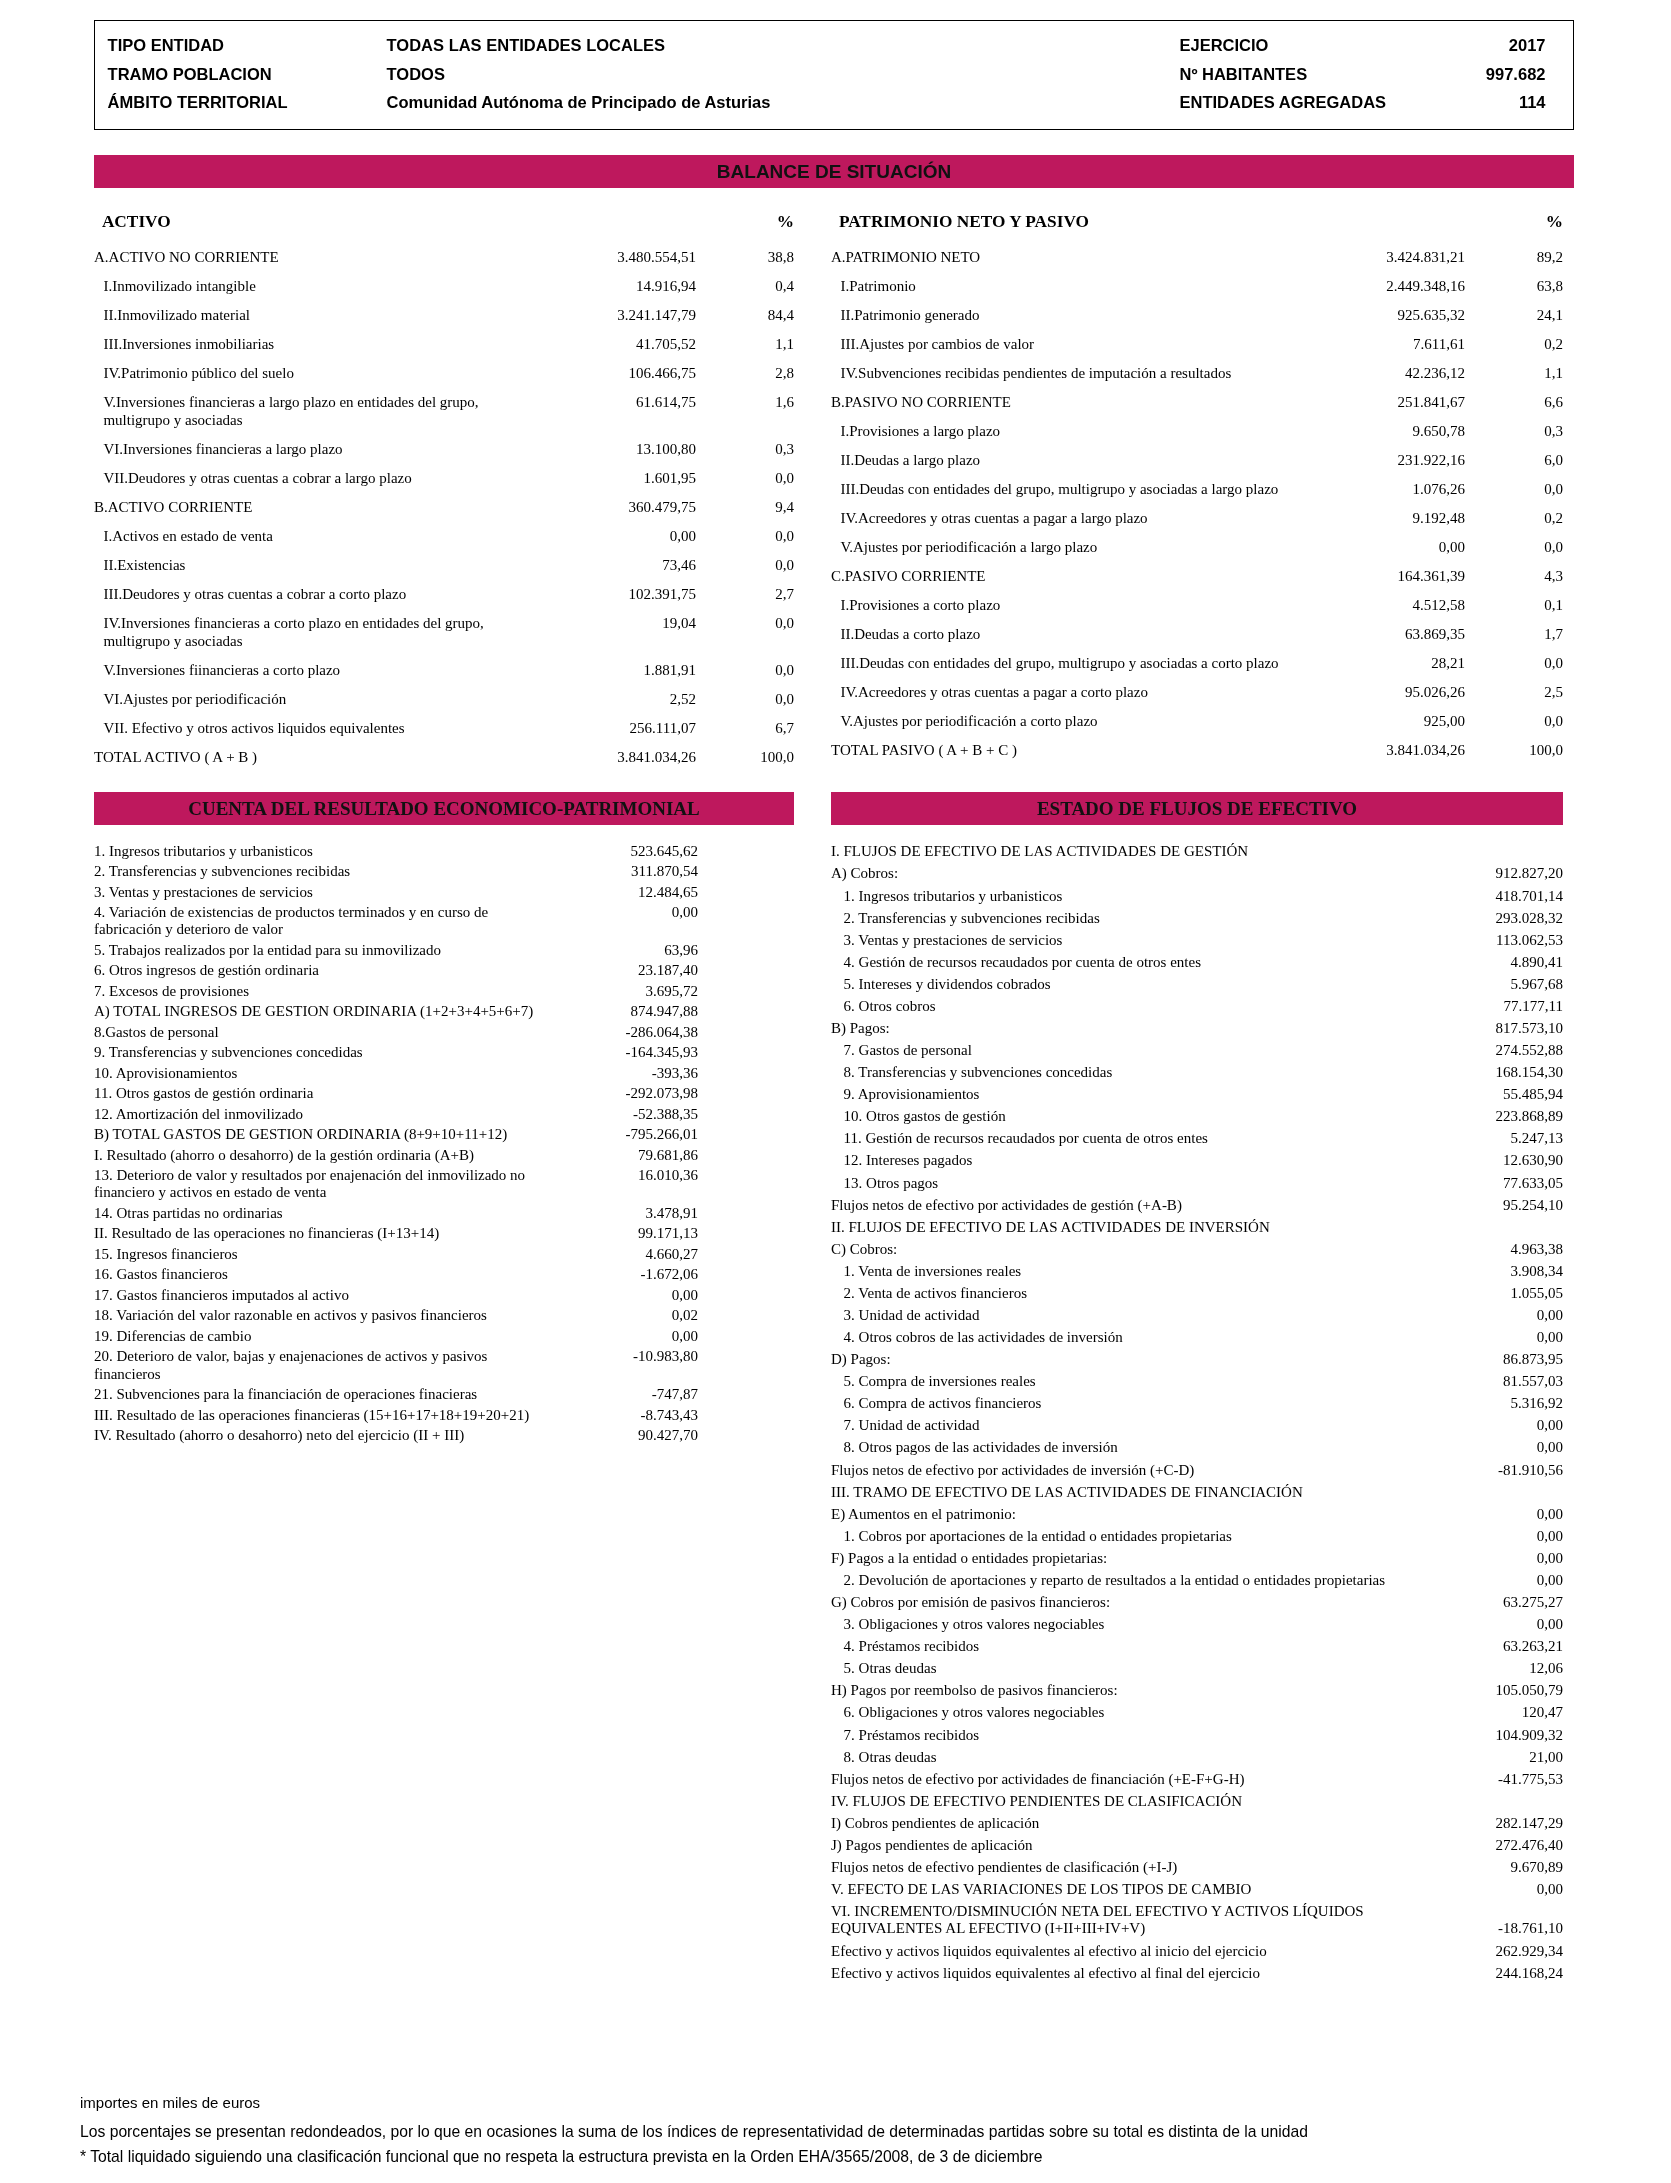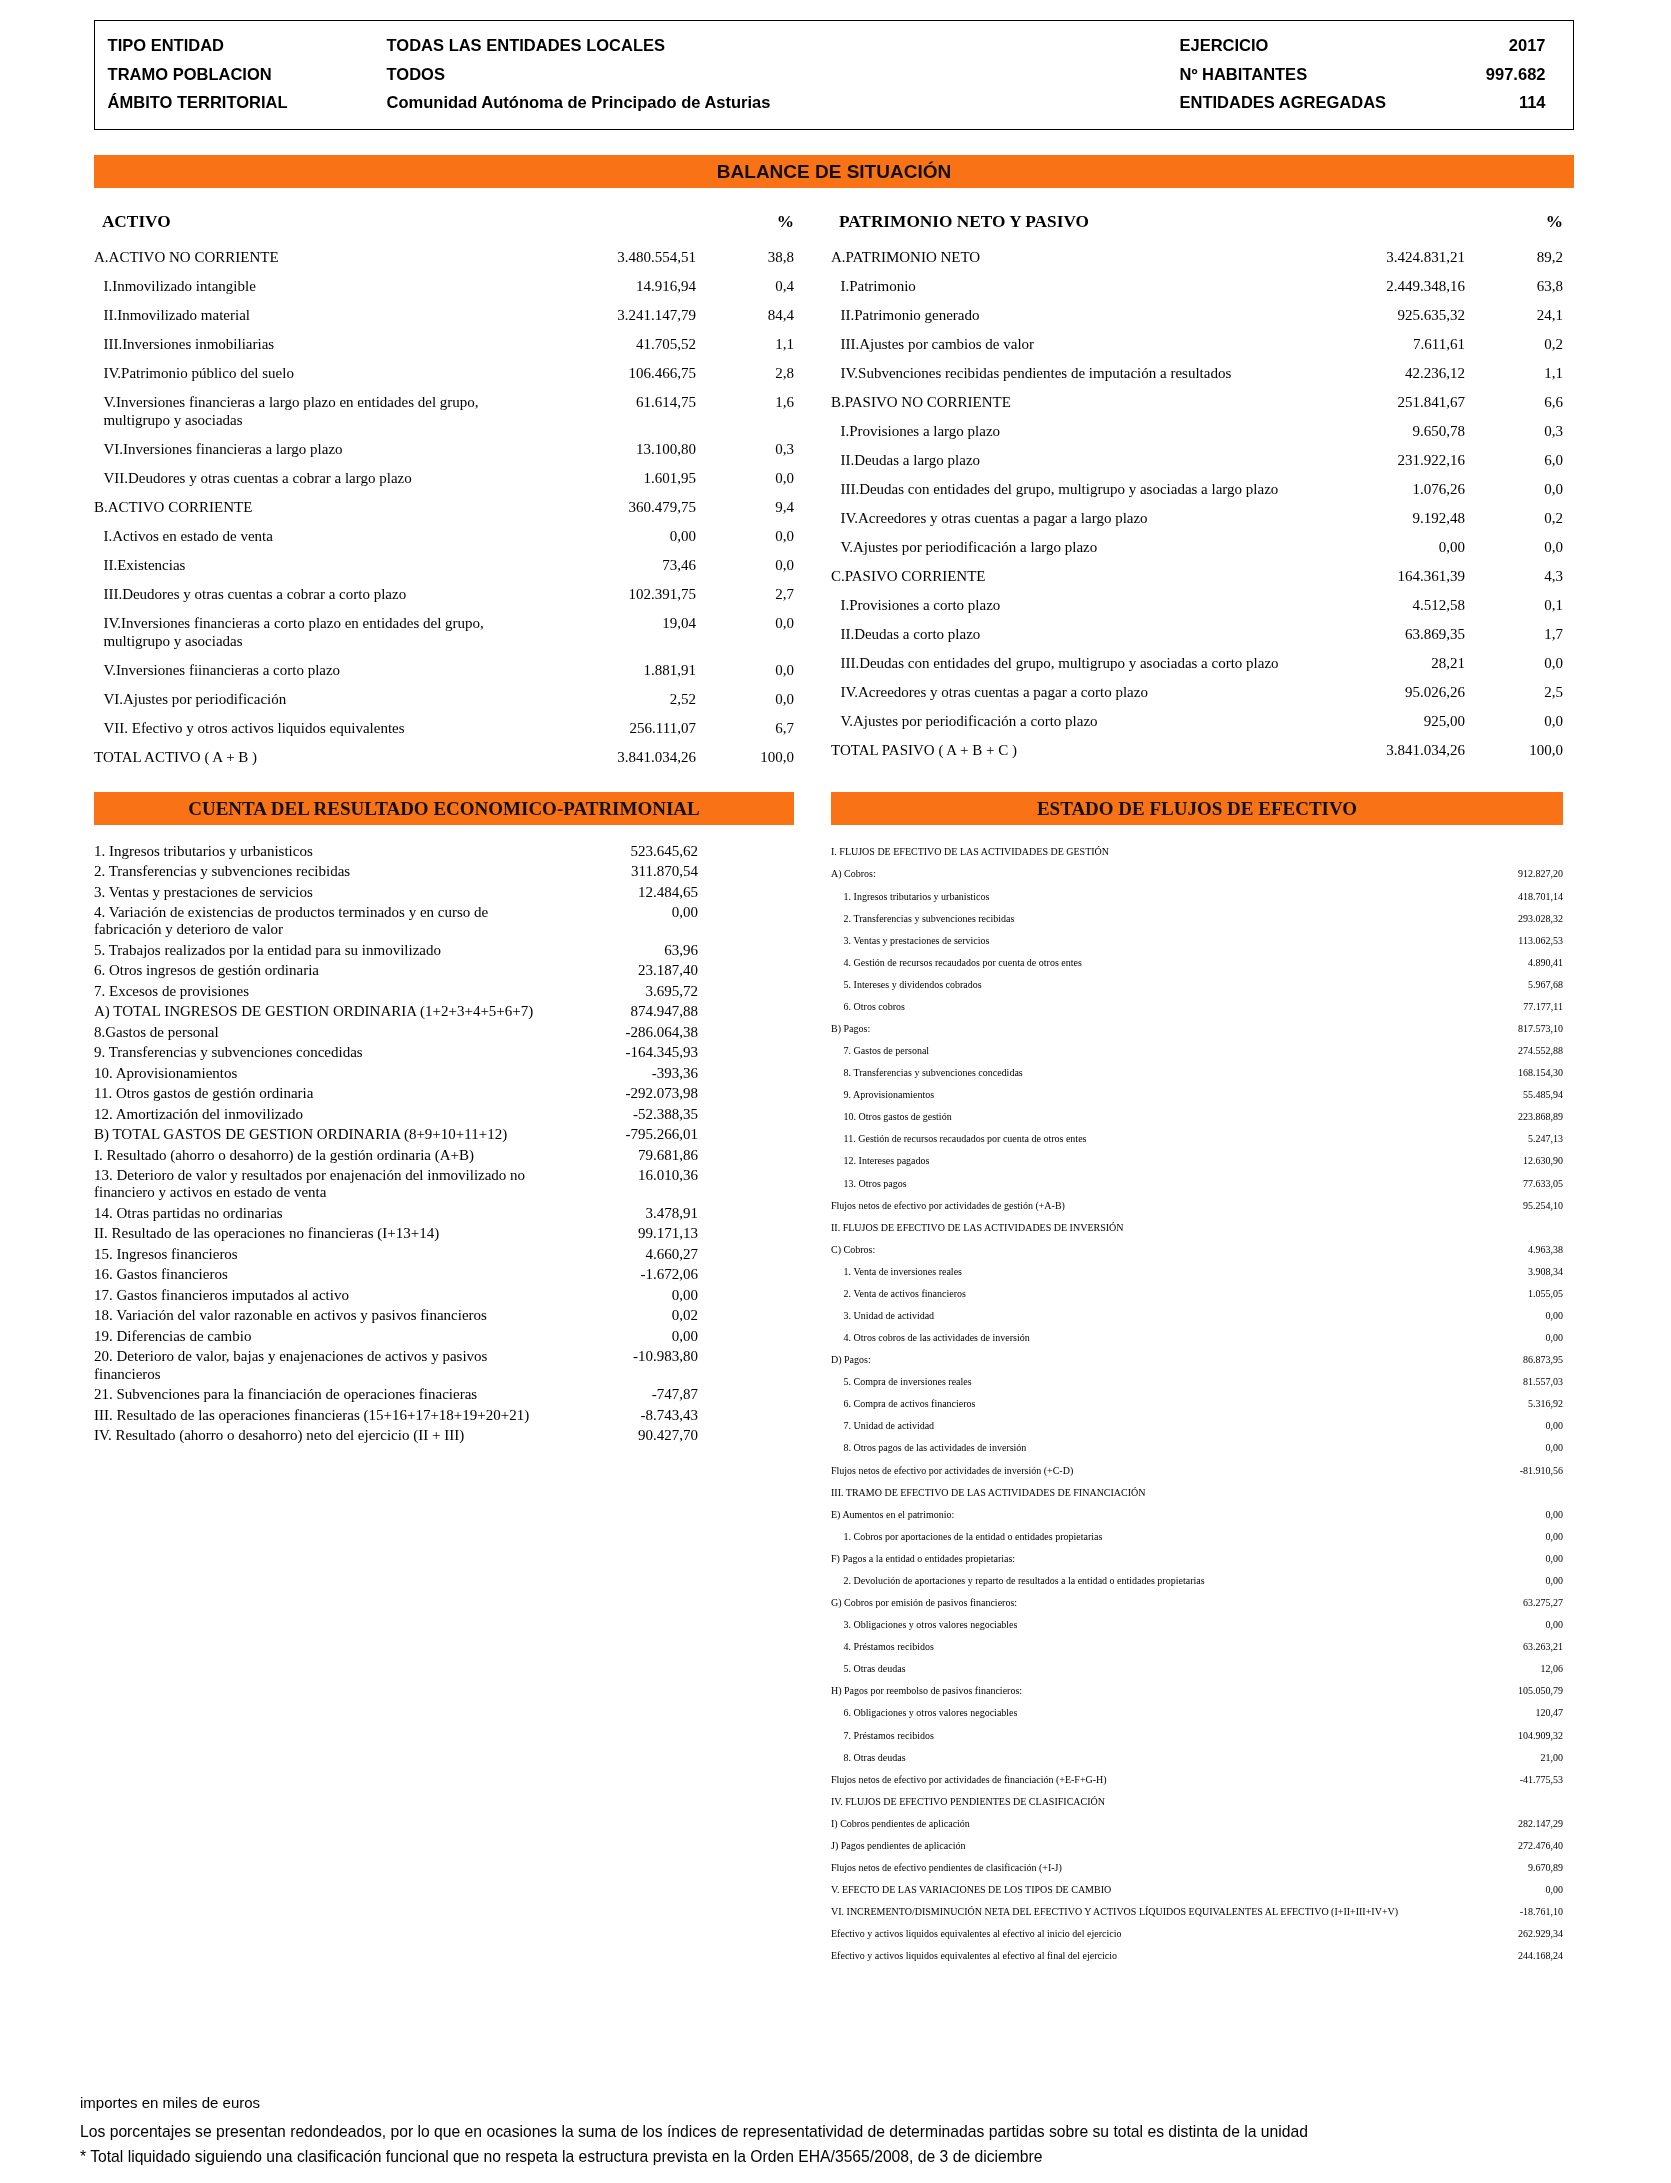--- a/index.html
+++ b/index.html
@@ -15,21 +15,21 @@
   .header-box { border: 1.6px solid #000; border-radius: 0; padding: 11px 27.5px 12.6px 12.6px; }
   .header-row {
     display: grid; grid-template-columns: 279px 1fr 252px 114px;
     align-items: baseline; padding: 4.7px 0;
     font-size: 16.5px; font-weight: bold;
   }
   .h-value2 { text-align: right; }
 
   
   .section-bar {
-    background: #f97316; height: 33px;
+    background: #be185d; height: 33px;
     display: flex; align-items: center; justify-content: center;
     font-size: 19px; font-weight: bold; color: #111;
   }
   .balance-bar { margin-top: 25px; }
 
   
   .balance-grid, .lower-grid {
     display: grid; grid-template-columns: 700px 732px; column-gap: 37px; font-family: Liberation Serif, serif;
   }
   .balance-grid { margin-top: 14px; }
@@ -46,21 +46,21 @@
   .bal-pct { width: 98px; text-align: right; white-space: nowrap; }
 
   
   .res-rows { margin-top: 15.7px; padding-right: 96px; }
   .res-row { display: flex; align-items: flex-start; font-size: 15px; line-height: 17.3px; padding: 1.6px 0; }
   .res-label { flex: 1; padding-right: 11px; }
   .res-value { width: 149px; text-align: right; white-space: nowrap; }
 
   
   .flow-rows { margin-top: 15.7px; }
-  .flow-row { display: flex; align-items: flex-end; font-size: 10px; line-height: 17.3px; padding: 2.4px 0; }
+  .flow-row { display: flex; align-items: flex-end; font-size: 15px; line-height: 17.3px; padding: 2.4px 0; }
   .flow-label { flex: 1; padding-right: 11px; }
   .flow-row.ind1 .flow-label { padding-left: 12.6px; }
   .flow-value { width: 149px; text-align: right; white-space: nowrap; }
 
   
   .footer { position: absolute; left: 80px; right: 98px; bottom: 17.3px; }
   .footer-line1 { font-size: 15px; margin-bottom: 12.6px; }
   .footer-line { font-size: 15.7px; margin-top: 6.3px; }
 </style>
 </head>

